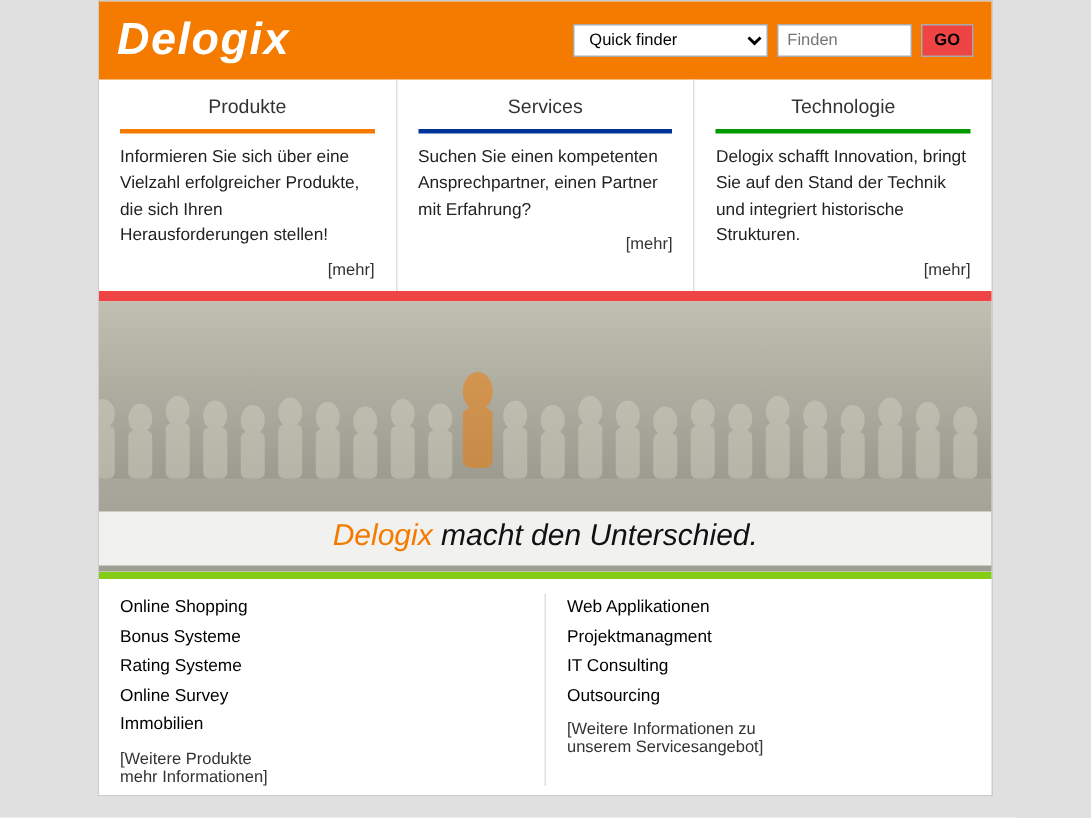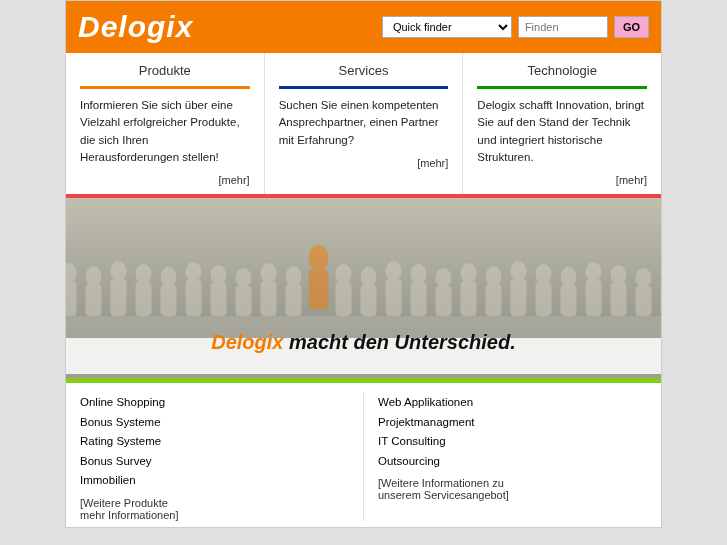--- a/index.html
+++ b/index.html
@@ -51,29 +51,29 @@
       padding: 3px 6px;
       font-size: 11px;
       border: 1px solid #aaa;
       height: 22px;
       width: 90px;
     }
     #go-button {
       padding: 3px 8px;
       font-size: 11px;
       font-weight: bold;
-      background: #f9a8d4;
+      background: #ef4444;
       border: 1px solid #aaa;
       cursor: pointer;
       height: 22px;
     }
     
     #nav-section {
       display: flex;
-      border-bottom: 4px solid #ef4444;
+      border-bottom: 7px solid #ef4444;
       justify-content: center;
     }
     .nav-col {
       flex: 1;
       padding: 10px 14px 8px 14px;
       border-right: 1px solid #e0e0e0;
     }
     .nav-col:last-child {
       border-right: none;
     }
@@ -110,26 +110,26 @@
     
     #hero {
       width: 100%;
       height: 180px;
       background: #c8c8c8;
       position: relative;
       overflow: hidden;
     }
     #hero-tagline {
       position: absolute;
-      bottom: 24px;
+      bottom: 12px;
       left: 50%;
       transform: translateX(-50%);
       white-space: nowrap;
       font-size: 20px;
-      font-weight: bold;
+      font-weight: normal;
       color: #111;
       font-style: italic;
     }
     #hero-tagline span.orange {
       color: #f47b00;
       font-style: italic;
     }
     
     #bottom-section {
       display: flex;
@@ -303,21 +303,21 @@
       </div>
     </div>
   </div>
 
   <div id="bottom-section">
 
     <div class="bottom-col">
       <a class="bottom-link">Online Shopping</a>
       <a class="bottom-link">Bonus Systeme</a>
       <a class="bottom-link">Rating Systeme</a>
-      <a class="bottom-link">Bonus Survey</a>
+      <a class="bottom-link">Online Survey</a>
       <a class="bottom-link">Immobilien</a>
       <div class="bottom-col-more">
         <a>[Weitere Produkte<br>mehr Informationen]</a>
       </div>
     </div>
 
     <div class="bottom-col">
       <a class="bottom-link">Web Applikationen</a>
       <a class="bottom-link">Projektmanagment</a>
       <a class="bottom-link">IT Consulting</a>

